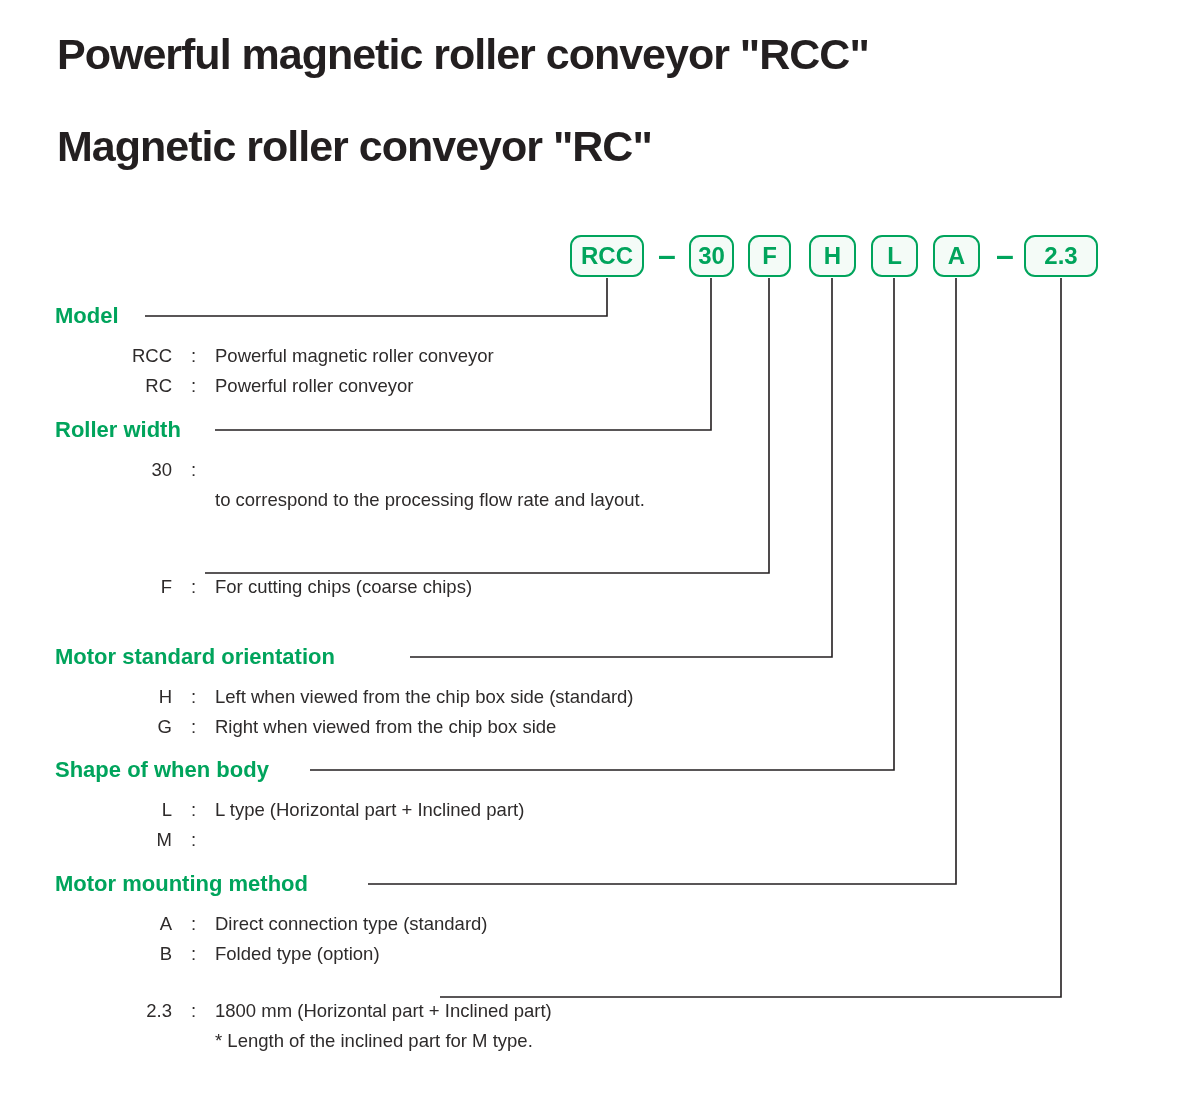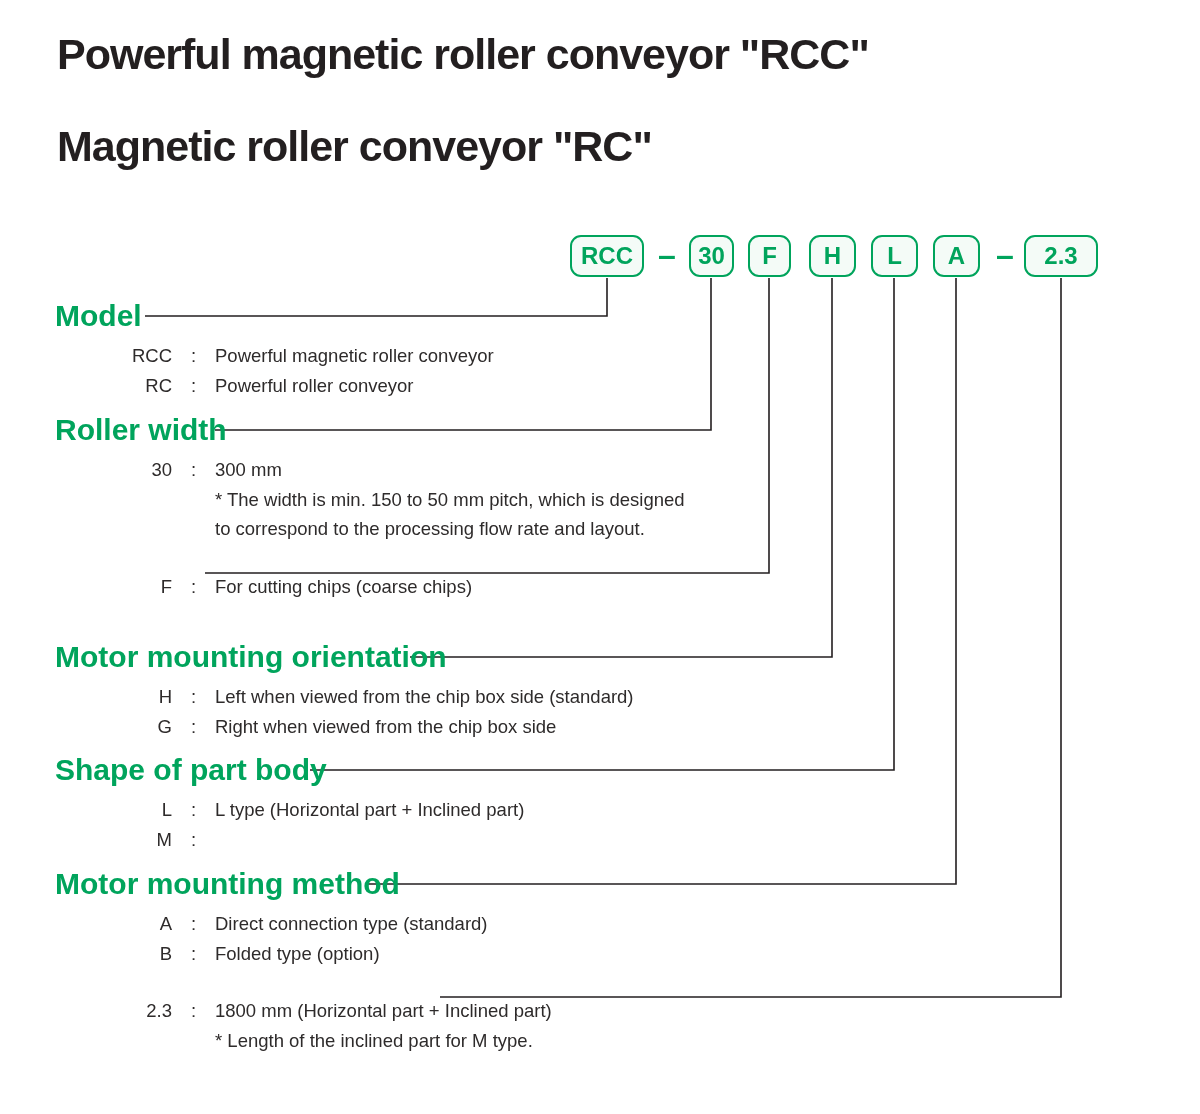--- a/index.html
+++ b/index.html
@@ -65,21 +65,21 @@
   }
 
   
   .sec {
     position: absolute;
     left: 55px;
     width: 1100px;
   }
   .sec h2 {
     margin: 0;
-    font-size: 30px;
+    font-size: 22px;
     line-height: 26px;
     font-weight: bold;
     color: #00a45c;
     white-space: nowrap;
   }
   .entries { margin-top: 12px; font-size: 18.5px; color: #2e2b2b; }
   .entry {
     display: grid;
     grid-template-columns: 117px 43px auto;
     line-height: 30px;
@@ -141,55 +141,53 @@
       </div>
     </div>
   </section>
 
   <section class="sec" style="top:417px">
     <h2>Roller width</h2>
     <div class="entries">
       <div class="entry">
         <span class="code">30</span>
         <span class="colon">:</span>
-        <span class="desc">300 mm</span>
-      </div>
-      <div class="note">* The width is min. 150 to 50 mm pitch, which is designed</div>
+      </div>
       <div class="note cont">to correspond to the processing flow rate and layout.</div>
     </div>
   </section>
 
   <section class="sec" style="top:560px">
     <div class="entries">
       <div class="entry">
         <span class="code">F</span>
         <span class="colon">:</span>
         <span class="desc">For cutting chips (coarse chips)</span>
       </div>
     </div>
   </section>
 
   <section class="sec" style="top:644px">
-    <h2>Motor mounting orientation</h2>
+    <h2>Motor standard orientation</h2>
     <div class="entries">
       <div class="entry">
         <span class="code">H</span>
         <span class="colon">:</span>
         <span class="desc">Left when viewed from the chip box side (standard)</span>
       </div>
       <div class="entry">
         <span class="code">G</span>
         <span class="colon">:</span>
         <span class="desc">Right when viewed from the chip box side</span>
       </div>
     </div>
   </section>
 
   <section class="sec" style="top:757px">
-    <h2>Shape of part body</h2>
+    <h2>Shape of when body</h2>
     <div class="entries">
       <div class="entry">
         <span class="code">L</span>
         <span class="colon">:</span>
         <span class="desc">L type (Horizontal part + Inclined part)</span>
       </div>
       <div class="entry">
         <span class="code">M</span>
         <span class="colon">:</span>
       </div>

